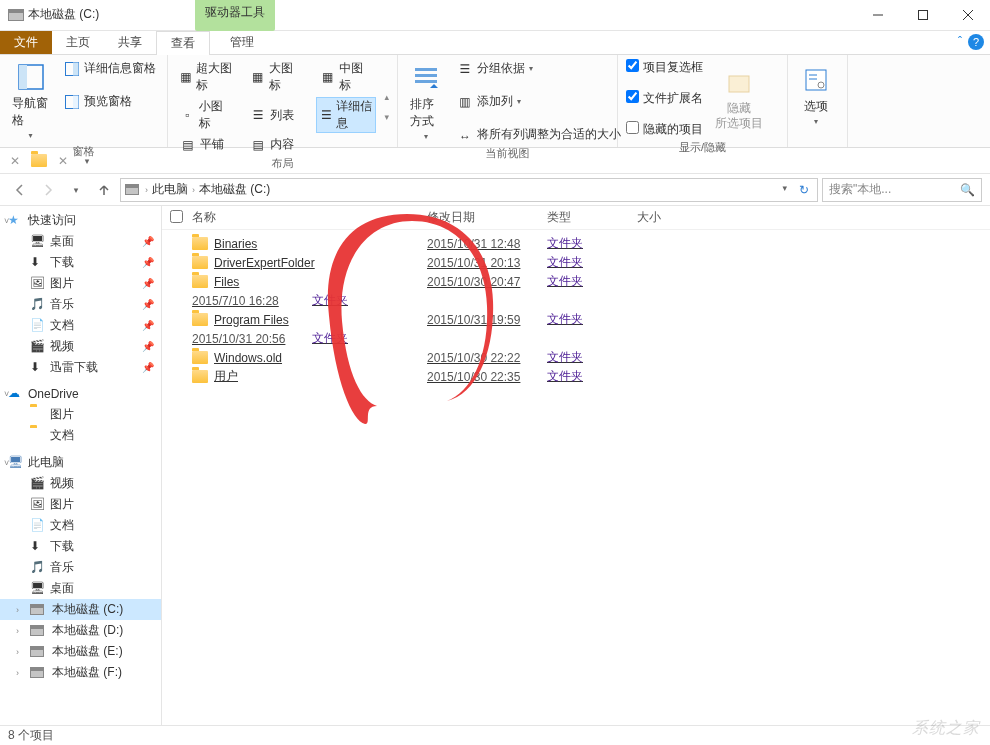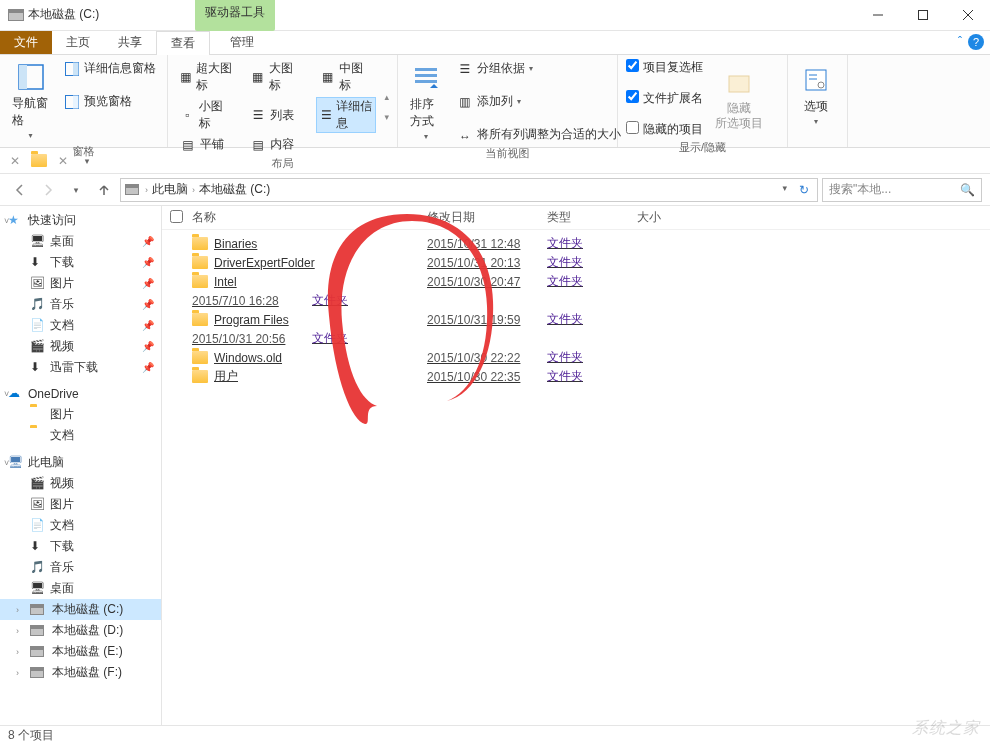--- a/index.html
+++ b/index.html
@@ -477,21 +477,21 @@
             <span>DriverExpertFolder</span>
           </span>
           <span class="fr-date">2015/10/31 20:13</span>
           <span class="fr-type">文件夹</span>
           <span class="fr-size"></span>
         </div>
         <div class="file-row">
           <span class="fr-chk"></span>
           <span class="fr-name">
             <span class="folder-ico"></span>
-            <span>Intel</span>
+            <span>Files</span>
           </span>
           <span class="fr-date">2015/10/30 20:47</span>
           <span class="fr-type">文件夹</span>
           <span class="fr-size"></span>
         </div>
         <div class="file-row">
           <span class="fr-chk"></span>
           <span class="fr-date">2015/7/10 16:28</span>
           <span class="fr-type">文件夹</span>
           <span class="fr-size"></span>

